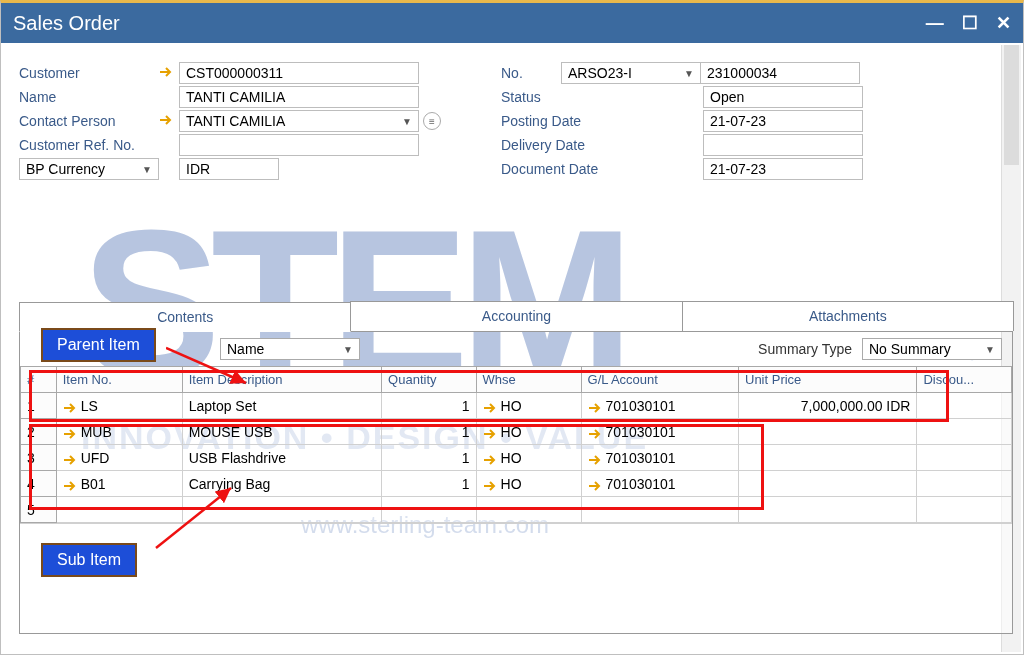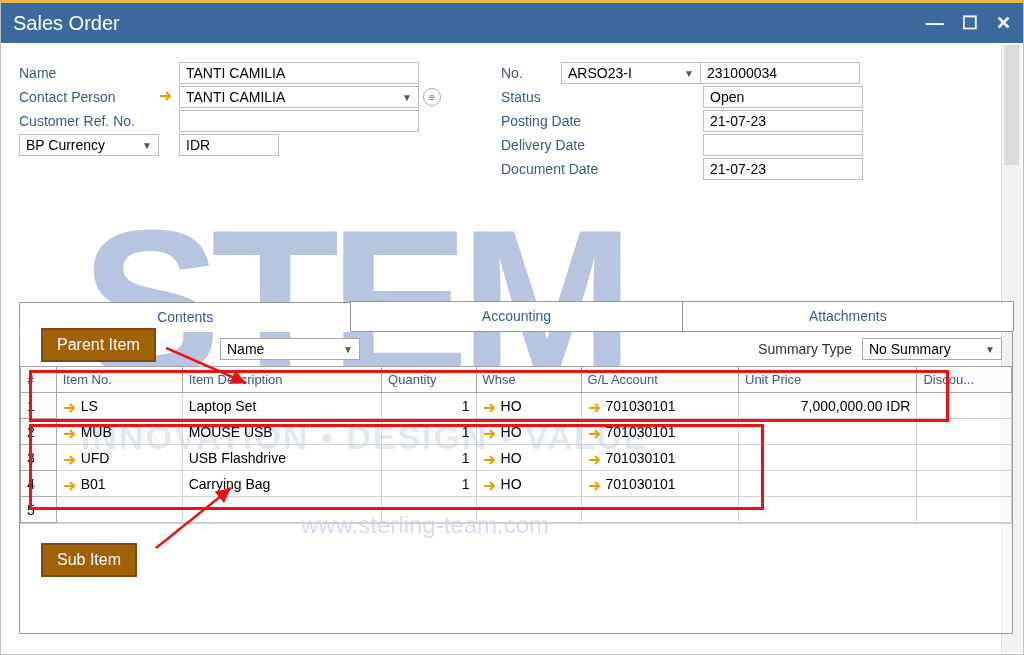--- a/index.html
+++ b/index.html
@@ -129,21 +129,21 @@
     white-space:nowrap; overflow:hidden;
   }
   table.grid-tbl td.rownum { background:#fcfcfc; border:1px solid #a8a8a8; text-align:left; width:30px;}
   .link-arrow {
     display:inline-block; width:14px; height:12px; margin-right:4px; vertical-align:middle;
   }
   .link-arrow svg{width:14px;height:12px;}
   
   .callout {
     position:absolute; z-index:5;
-    background:#a16207; color:#fff; padding:6px 14px; font-size:16px;
+    background:#1d4ed8; color:#fff; padding:6px 14px; font-size:16px;
     border:2px solid #7a4a1a;
   }
   .ann-arrow { position:absolute; z-index:5; pointer-events:none;}
   .redbox { position:absolute; border:3px solid #e11; z-index:4; pointer-events:none;}
 </style>
 </head>
 <body>
 
 <div class="watermark">STEM</div>
 <div class="subwm">INNOVATION  •  DESIGN  •  VALUE</div>
@@ -160,20 +160,31 @@
 </div>
 
 <div class="scrollbar-right">
     <div class="thumb"></div>
   </div>
 
 <div class="content">
 
   <div class="hdr">
     <div class="hcol">
+      <div class="hrow">
+        <div class="lbl">Customer</div>
+        <span class="arrow-link">
+          <svg viewBox="0 0 14 14">
+              <path d="M1 7h9M7 3l4 4-4 4" stroke="#e6a100" stroke-width="2" fill="none"></path>
+            </svg>
+        </span>
+        <div class="fld fw-230">
+            <span>CST000000311</span>
+          </div>
+      </div>
       <div class="hrow">
         <div class="lbl">Name</div>
         <span style="width:20px;"></span>
         <div class="fld fw-230">
             <span>TANTI CAMILIA</span>
           </div>
       </div>
       <div class="hrow">
         <div class="lbl">Contact Person</div>
         <span class="arrow-link">

